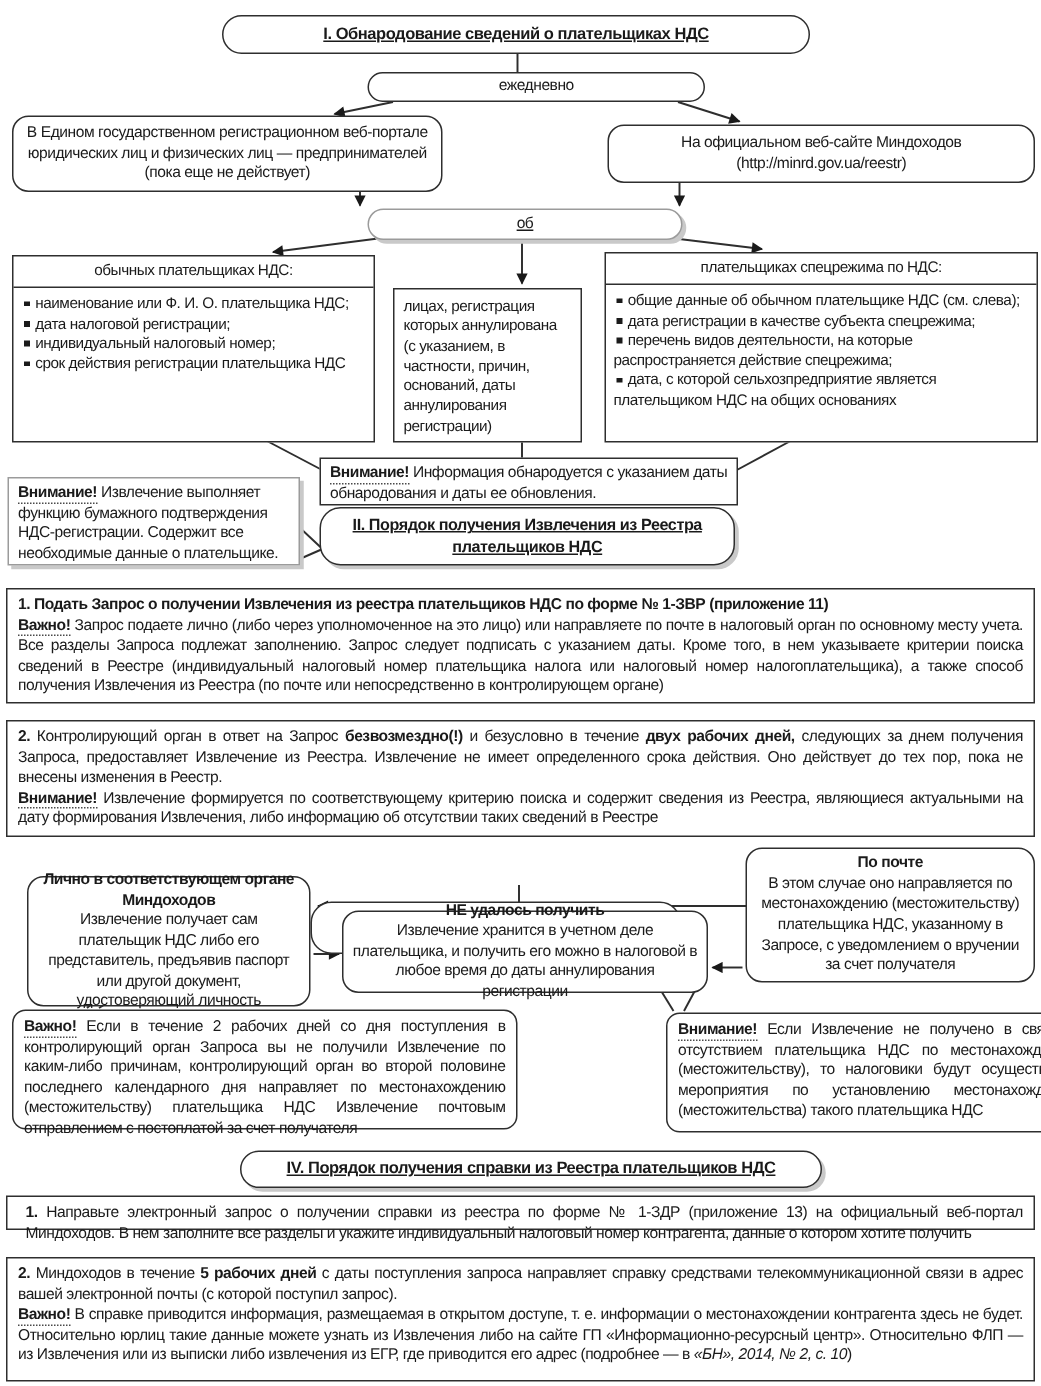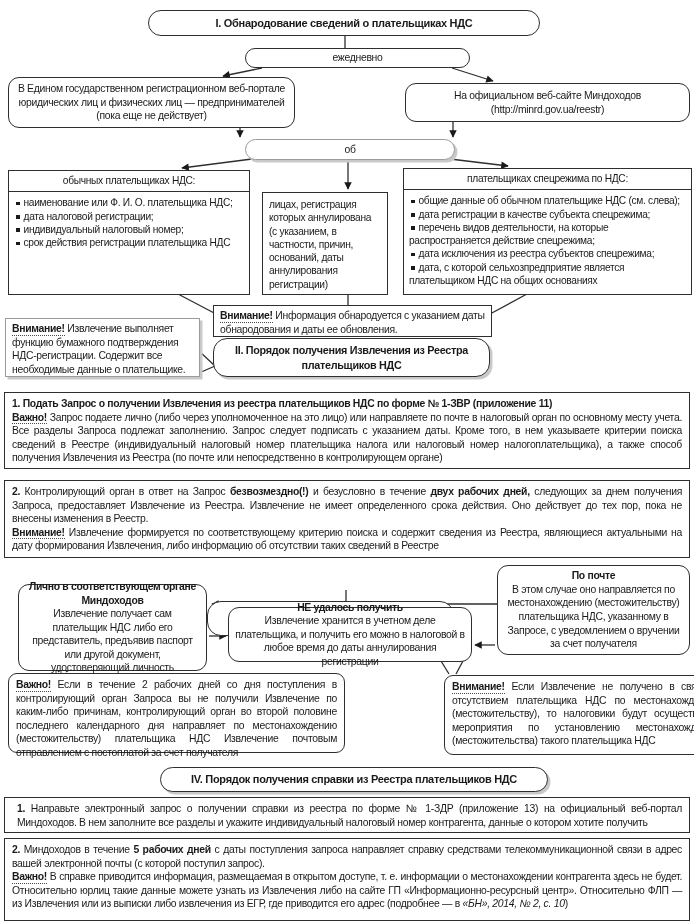--- a/index.html
+++ b/index.html
@@ -3,21 +3,21 @@
 <meta charset="utf-8">
 <style>
   * { margin:0; padding:0; box-sizing:border-box; }
   html,body { background:#ffffff; }
   body { font-family:"Liberation Sans", sans-serif; color:#1a1a1a; }
   .canvas{ position:relative; width:694px; height:924px; background:#fff; overflow:hidden;
            font-size:10.4px; line-height:1.3; letter-spacing:-0.3px; }
   svg.wires{ position:absolute; left:0; top:0; z-index:0; }
   .node{ position:absolute; background:#fff; border:1.3px solid #2e2e2e; z-index:1; }
   .stadium{ border-radius:14px; display:flex; align-items:center; justify-content:center;
-            text-align:center; font-weight:bold; padding:2px 10px; }
+            text-align:center; font-weight:bold; padding:2px 10px;text-decoration:underline; }
   .rounded{ border-radius:11px; }
   .centerbox{ display:flex; flex-direction:column; align-items:center; justify-content:center;
               text-align:center; padding:3px 6px; }
   .gray{ border-color:#9b9b9b; }
   .shadow{ box-shadow:2.5px 2.5px 0 #c9c9c9; }
   .dots{ border-bottom:1.5px dotted #4a4a4a; padding-bottom:0.5px; }
   .block{ padding:4px 7px; text-align:justify; }
   .hdr{ text-align:center; padding:3px 4px 4px; border-bottom:1.3px solid #2e2e2e; }
   .listbody{ padding:4px 5px 4px 5px; }
   .sq{ display:inline-block; width:3.5px; height:3.5px; background:#1a1a1a; margin:0 4px 1px 2px; }
@@ -96,21 +96,20 @@
   <div class="node small" style="left:262px; top:192px; width:126px; height:103px; padding:5px 6px;">
     <span>лицах, регистрация которых аннулирована (с указанием, в частности, причин, оснований, даты аннулирования регистрации)</span>
   </div>
 
   <div class="node small" style="left:403px; top:168px; width:289px; height:127px;">
     <div class="hdr">плательщиках спецрежима по НДС:</div>
     <div class="listbody">
       <div class="bullet"><span class="sq"></span><span>общие данные об обычном плательщике НДС (см. слева);</span></div>
       <div class="bullet"><span class="sq"></span><span>дата регистрации в качестве субъекта спецрежима;</span></div>
       <div class="bullet"><span class="sq"></span><span>перечень видов деятельности, на которые распространяется действие спецрежима;</span></div>
-      <div class="bullet"><span class="sq"></span><span>дата исключения из реестра субъектов спецрежима;</span></div>
       <div class="bullet"><span class="sq"></span><span>дата, с которой сельхозпредприятие является плательщиком НДС на общих основаниях</span></div>
     </div>
   </div>
 
   <div class="node" style="left:213px; top:305px; width:279px; height:32px; padding:3px 6px;">
     <b class="dots">Внимание!</b>
     <span>Информация обнародуется с указанием даты обнародования и даты ее обновления.</span>
   </div>
 
   <div class="node gray shadow" style="left:5px; top:318px; width:195px; height:59px; padding:3px 6px;">
@@ -171,21 +170,21 @@
 
   <div class="node" style="left:408px; top:675px; width:282px; height:80px; padding:4px 7px; border-radius:9px; text-align:justify;margin-left:36px;">
     <b class="dots">Внимание!</b>
     <span>Если Извлечение не получено в связи с отсутствием плательщика НДС по местонахождению (местожительству), то налоговики будут осуществлять мероприятия по установлению местонахождения (местожительства) такого плательщика НДС</span>
   </div>
 
   <div class="node stadium shadow" style="left:160px; top:767px; width:388px; height:25px; font-size:11px;">
     <span>IV. Порядок получения справки из Реестра плательщиков НДС</span>
   </div>
 
-  <div class="node block" style="left:4px; top:797px; width:686px; height:36px;padding-left:12px;">
+  <div class="node block" style="left:4px; top:797px; width:686px; height:23px;padding-left:12px;">
     <b>1.</b>
     <span>Направьте электронный запрос о получении справки из реестра по форме № 1-ЗДР (приложение 13) на официальный веб-портал Миндоходов. В нем заполните все разделы и укажите индивидуальный налоговый номер контрагента, данные о котором хотите получить</span>
   </div>
 
   <div class="node block" style="left:4px; top:838px; width:686px; height:83px;">
     <div>
       <b>2.</b>
       <span>Миндоходов в течение</span>
       <b>5 рабочих дней</b>
       <span>с даты поступления запроса направляет справку средствами телекоммуникационной связи в адрес вашей электронной почты (с которой поступил запрос).</span>

